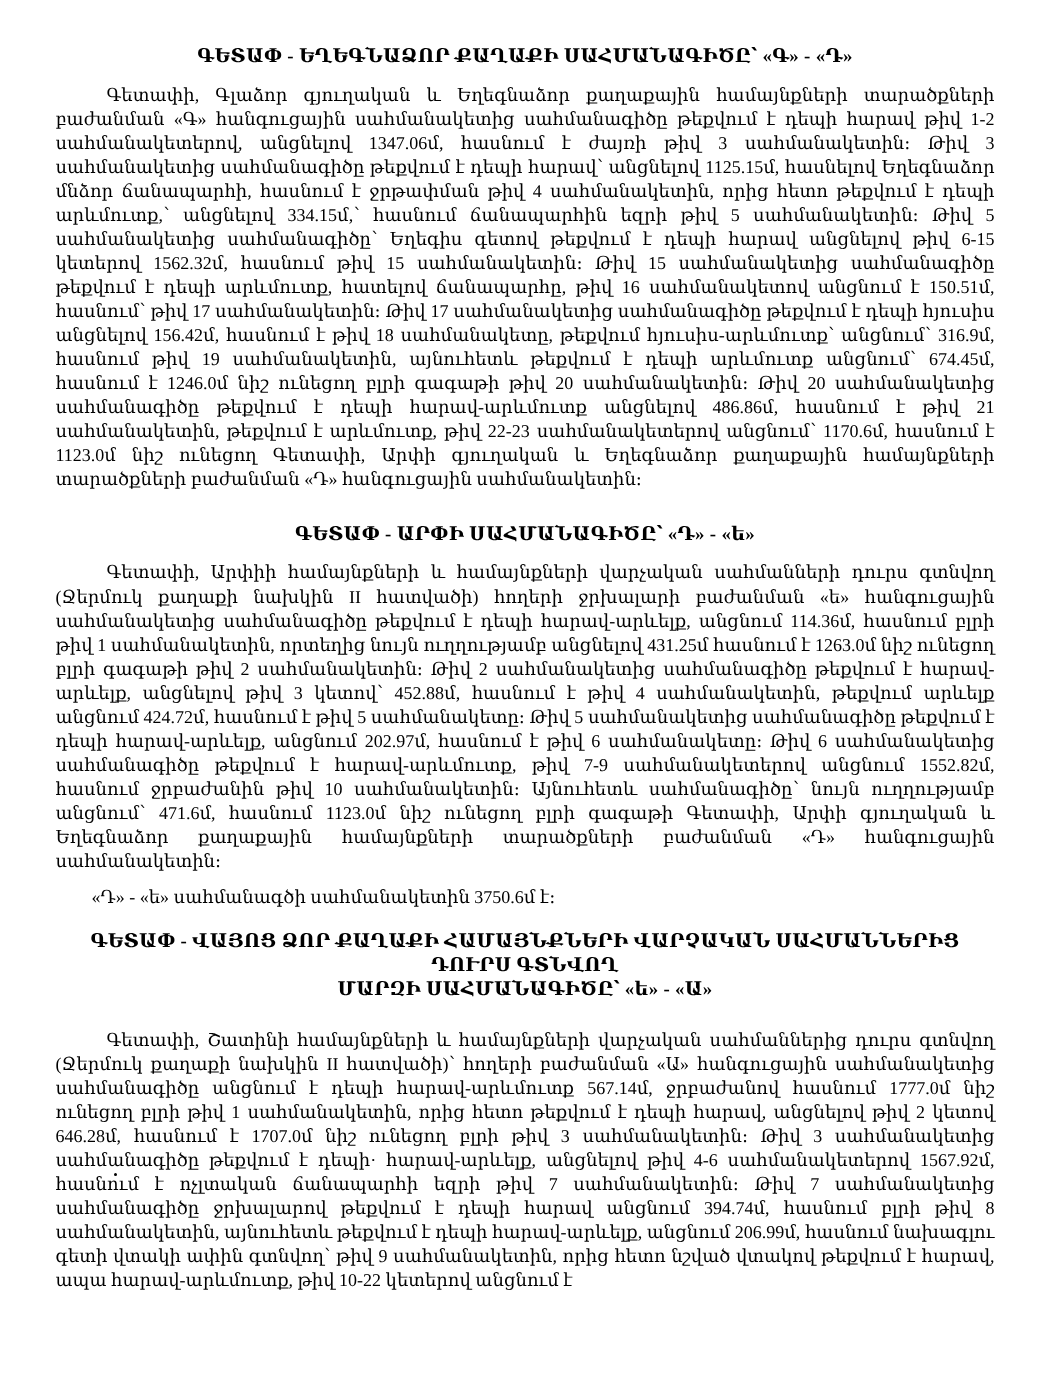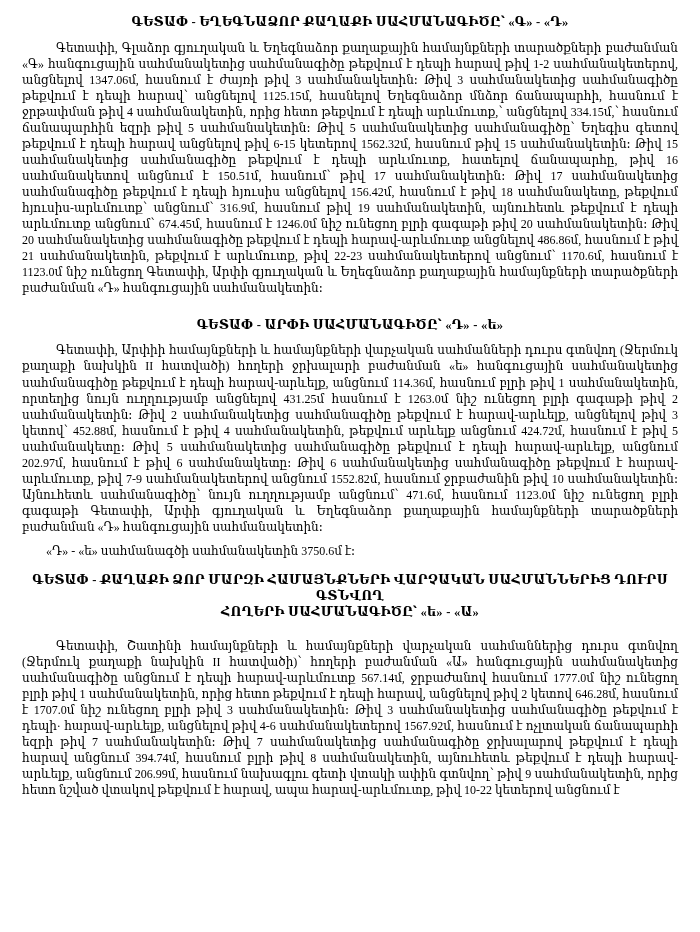--- a/index.html
+++ b/index.html
@@ -11,21 +11,21 @@
     width: 700px;
     height: 932px;
     font-family: "Liberation Serif", "DejaVu Serif", serif;
     color: #000000;
     overflow: hidden;
   }
   .page {
     position: relative;
     width: 700px;
     height: 932px;
-    padding: 0;
+    padding: 15px;
     box-sizing: border-box;
   }
   .inner {
     padding: 14px 22px 0 22px;
   }
   .heading {
     text-align: center;
     font-weight: bold;
     font-size: 12.6px;
     letter-spacing: 0.2px;
@@ -78,22 +78,22 @@
 
     <p class="body">Գետափի, Արփիի համայնքների և համայնքների վարչական սահմանների դուրս գտնվող (Ջերմուկ քաղաքի նախկին II հատվածի) հողերի ջրխալարի բաժանման «ե» հանգուցային սահմանակետից սահմանագիծը թեքվում է դեպի հարավ-արևելք, անցնում 114.36մ, հասնում բլրի թիվ 1 սահմանակետին, որտեղից նույն ուղղությամբ անցնելով 431.25մ հասնում է 1263.0մ նիշ ունեցող բլրի գագաթի թիվ 2 սահմանակետին։ Թիվ 2 սահմանակետից սահմանագիծը թեքվում է հարավ-արևելք, անցնելով թիվ 3 կետով՝ 452.88մ, հասնում է թիվ 4 սահմանակետին, թեքվում արևելք անցնում 424.72մ, հասնում է թիվ 5 սահմանակետը։ Թիվ 5 սահմանակետից սահմանագիծը թեքվում է դեպի հարավ-արևելք, անցնում 202.97մ, հասնում է թիվ 6 սահմանակետը։ Թիվ 6 սահմանակետից սահմանագիծը թեքվում է հարավ-արևմուտք, թիվ 7-9 սահմանակետերով անցնում 1552.82մ, հասնում ջրբաժանին թիվ 10 սահմանակետին։ Այնուհետև սահմանագիծը՝ նույն ուղղությամբ անցնում՝ 471.6մ, հասնում 1123.0մ նիշ ունեցող բլրի գագաթի Գետափի, Արփի գյուղական և Եղեգնաձոր քաղաքային համայնքների տարածքների բաժանման «Դ» հանգուցային սահմանակետին։</p>
 
     <div class="gap-sm"></div>
 
     <p class="body noindent">«Դ» - «ե» սահմանագծի սահմանակետին 3750.6մ է։</p>
 
     <div class="gap-md"></div>
 
     <div class="heading two-line">
-      <div>ԳԵՏԱՓ - ՔԱՂԱՔԻ ՁՈՐ ՄԱՐԶԻ ՀԱՄԱՅՆՔՆԵՐԻ ՎԱՐՉԱԿԱՆ ՍԱՀՄԱՆՆԵՐԻՑ ԴՈՒՐՍ ԳՏՆՎՈՂ</div>
-      <div>ՀՈՂԵՐԻ ՍԱՀՄԱՆԱԳԻԾԸ՝ «ե» - «Ա»</div>
+      <div>ԳԵՏԱՓ - ՎԱՅՈՑ ՁՈՐ ՔԱՂԱՔԻ ՀԱՄԱՅՆՔՆԵՐԻ ՎԱՐՉԱԿԱՆ ՍԱՀՄԱՆՆԵՐԻՑ ԴՈՒՐՍ ԳՏՆՎՈՂ</div>
+      <div>ՄԱՐԶԻ ՍԱՀՄԱՆԱԳԻԾԸ՝ «ե» - «Ա»</div>
     </div>
 
     <div class="gap-sm"></div>
 
     <p class="body">Գետափի, Շատինի համայնքների և համայնքների վարչական սահմաններից դուրս գտնվող (Ջերմուկ քաղաքի նախկին II հատվածի)՝ հողերի բաժանման «Ա» հանգուցային սահմանակետից սահմանագիծը անցնում է դեպի հարավ-արևմուտք 567.14մ, ջրբաժանով հասնում 1777.0մ նիշ ունեցող բլրի թիվ 1 սահմանակետին, որից հետո թեքվում է դեպի հարավ, անցնելով թիվ 2 կետով 646.28մ, հասնում է 1707.0մ նիշ ունեցող բլրի թիվ 3 սահմանակետին։ Թիվ 3 սահմանակետից սահմանագիծը թեքվում է դեպի· հարավ-արևելք, անցնելով թիվ 4-6 սահմանակետերով 1567.92մ, հասնում է ոչլտական ճանապարհի եզրի թիվ 7 սահմանակետին։ Թիվ 7 սահմանակետից սահմանագիծը ջրխալարով թեքվում է դեպի հարավ անցնում 394.74մ, հասնում բլրի թիվ 8 սահմանակետին, այնուհետև թեքվում է դեպի հարավ-արևելք, անցնում 206.99մ, հասնում նախագլու գետի վտակի ափին գտնվող՝ թիվ 9 սահմանակետին, որից հետո նշված վտակով թեքվում է հարավ, ապա հարավ-արևմուտք, թիվ 10-22 կետերով անցնում է</p>
 
   </div>
   <span class="dot"></span>
 </div>
 

